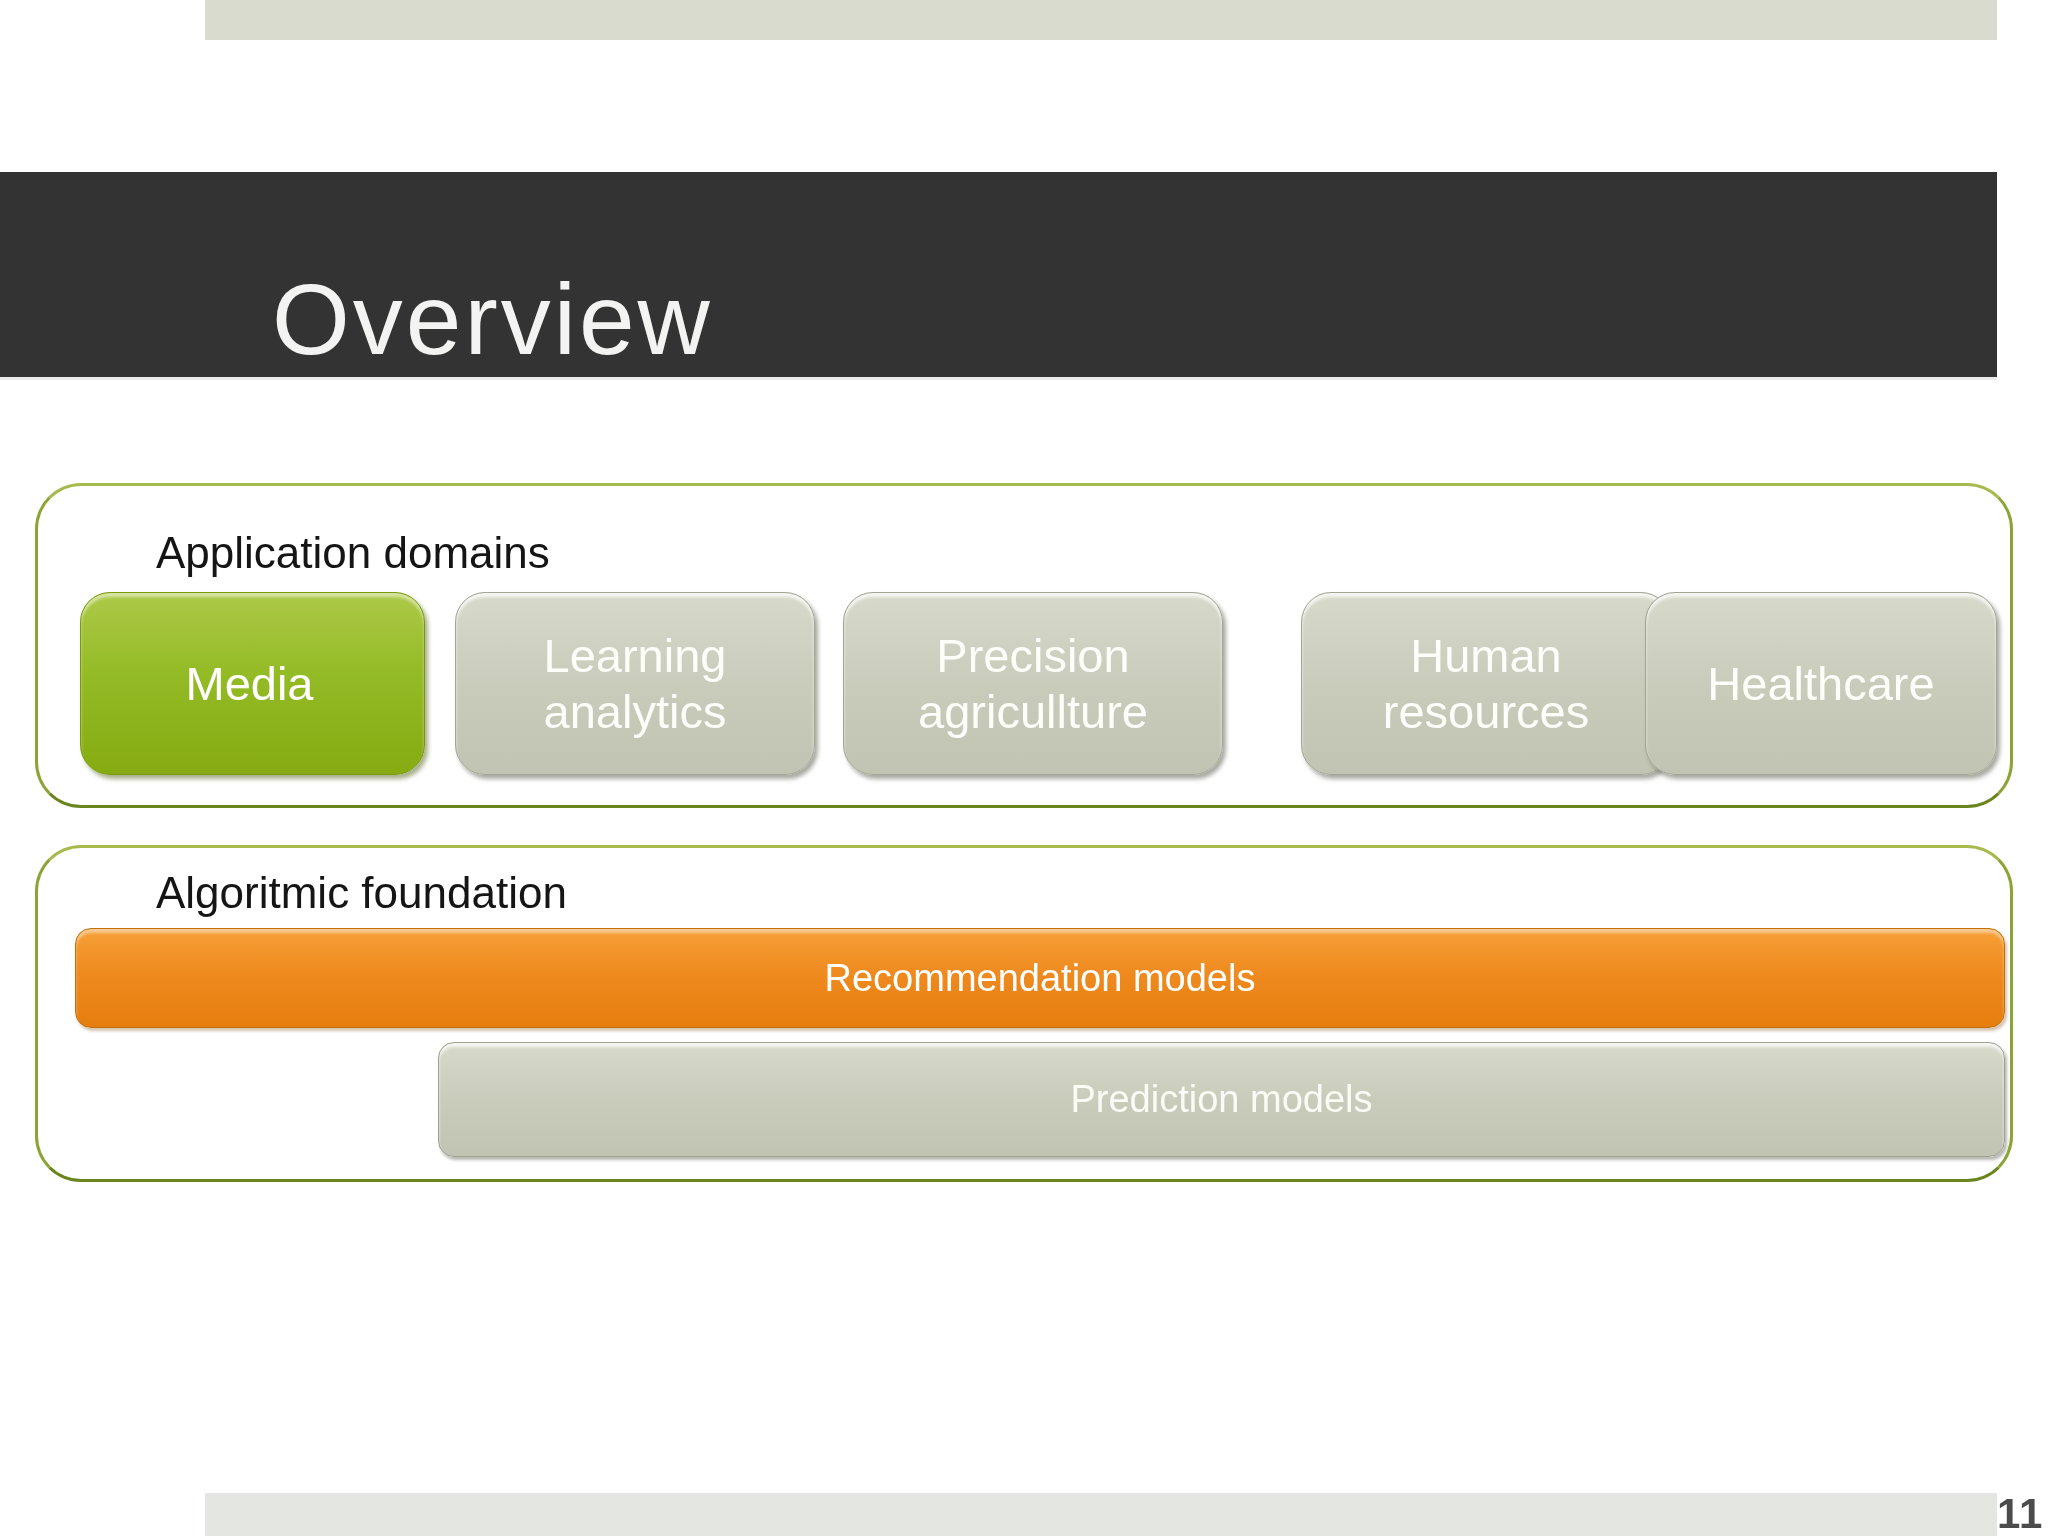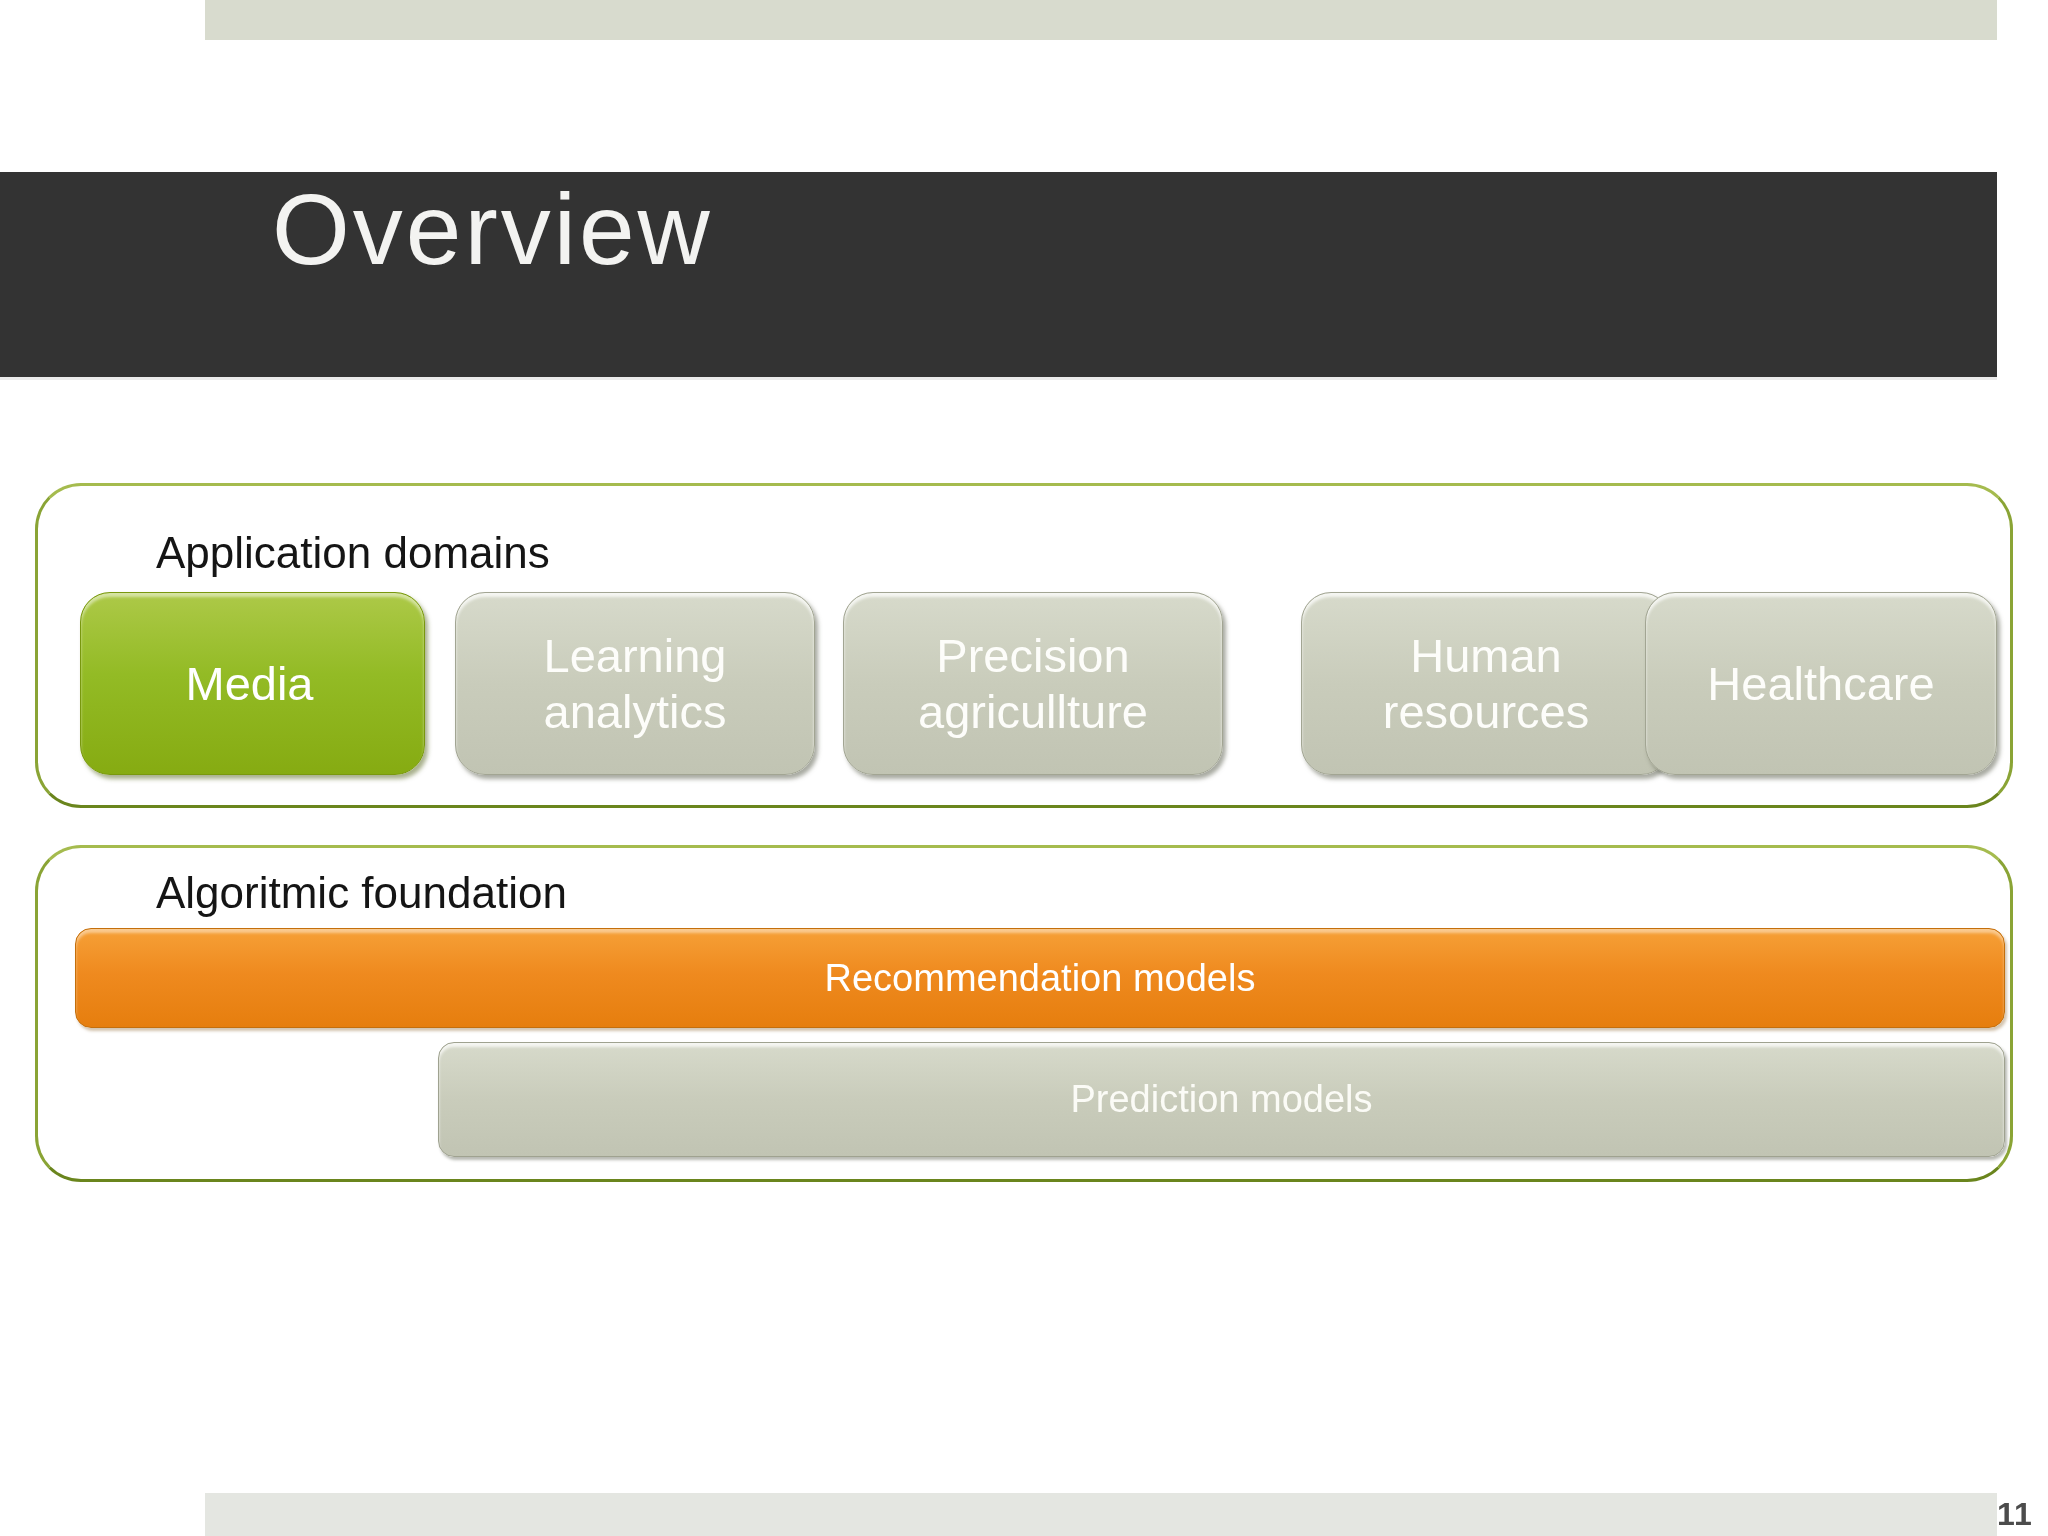--- a/index.html
+++ b/index.html
@@ -6,21 +6,21 @@
   .slide{
     position:relative;width:2048px;height:1536px;background:#ffffff;overflow:hidden;
     font-family:"Liberation Sans", sans-serif;
   }
   
   .top-strip{position:absolute;left:205px;top:0;width:1792px;height:40px;background:#d8dbce;}
   .bottom-strip{position:absolute;left:205px;top:1493px;width:1792px;height:43px;background:#e4e6e1;}
   
   .banner{
     position:absolute;left:0;top:172px;width:1997px;height:205px;background:#333333;
-    display:flex;align-items:flex-start;box-shadow:0 3px 0 rgba(0,0,0,0.08);
+    display:flex;align-items:flex-end;box-shadow:0 3px 0 rgba(0,0,0,0.08);
   }
   .banner .title{
     margin-left:272px;color:#f3f3f1;font-size:100px;letter-spacing:3px;font-weight:400;
   }
   
   .group{
     position:absolute;left:35px;width:1978px;background:#ffffff;box-sizing:border-box;
     border:3px solid #8aa435;border-top-color:#a5bb4e;border-bottom-color:#6a851d;
     border-radius:46px;
   }
@@ -68,21 +68,21 @@
   .bar-gray{
     left:438px;top:1042px;width:1567px;height:115px;
     background:linear-gradient(180deg,#d7dacb 0%,#c9ccbb 50%,#c1c4b3 100%);
     border:1px solid #9fa290;
     box-shadow:2px 3px 3px rgba(96,100,84,0.45), inset 0 4px 3px rgba(255,255,255,0.75);
     color:#fbfbf6;
   }
   
   .page-number{
     position:absolute;top:1492px;left:1997px;width:48px;height:44px;
-    color:#4c4c4c;font-size:32px;font-weight:bold;text-align:center;letter-spacing:1px;
+    color:#4c4c4c;font-size:42px;font-weight:bold;text-align:center;letter-spacing:1px;
     display:flex;align-items:center;
   }
 </style>
 </head>
 <body>
 
 <div class="slide">
 
   <div class="top-strip"></div>
 

